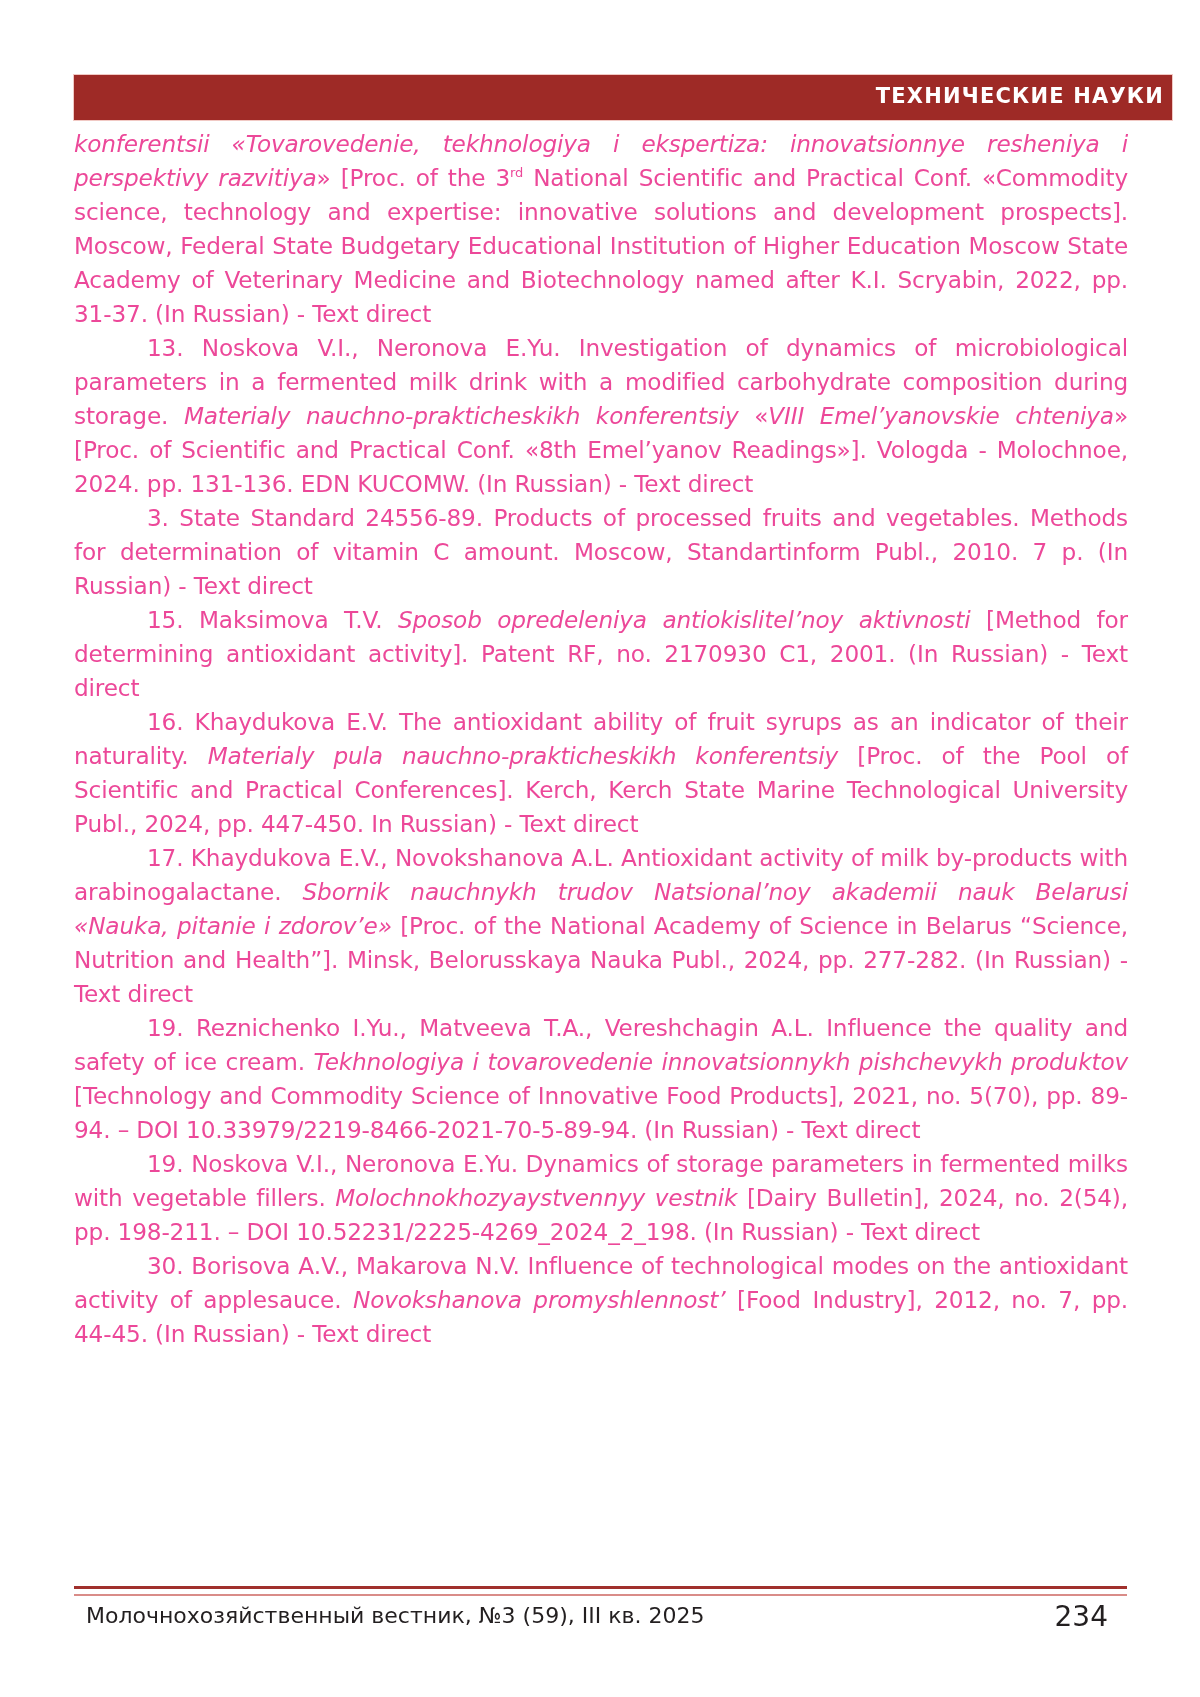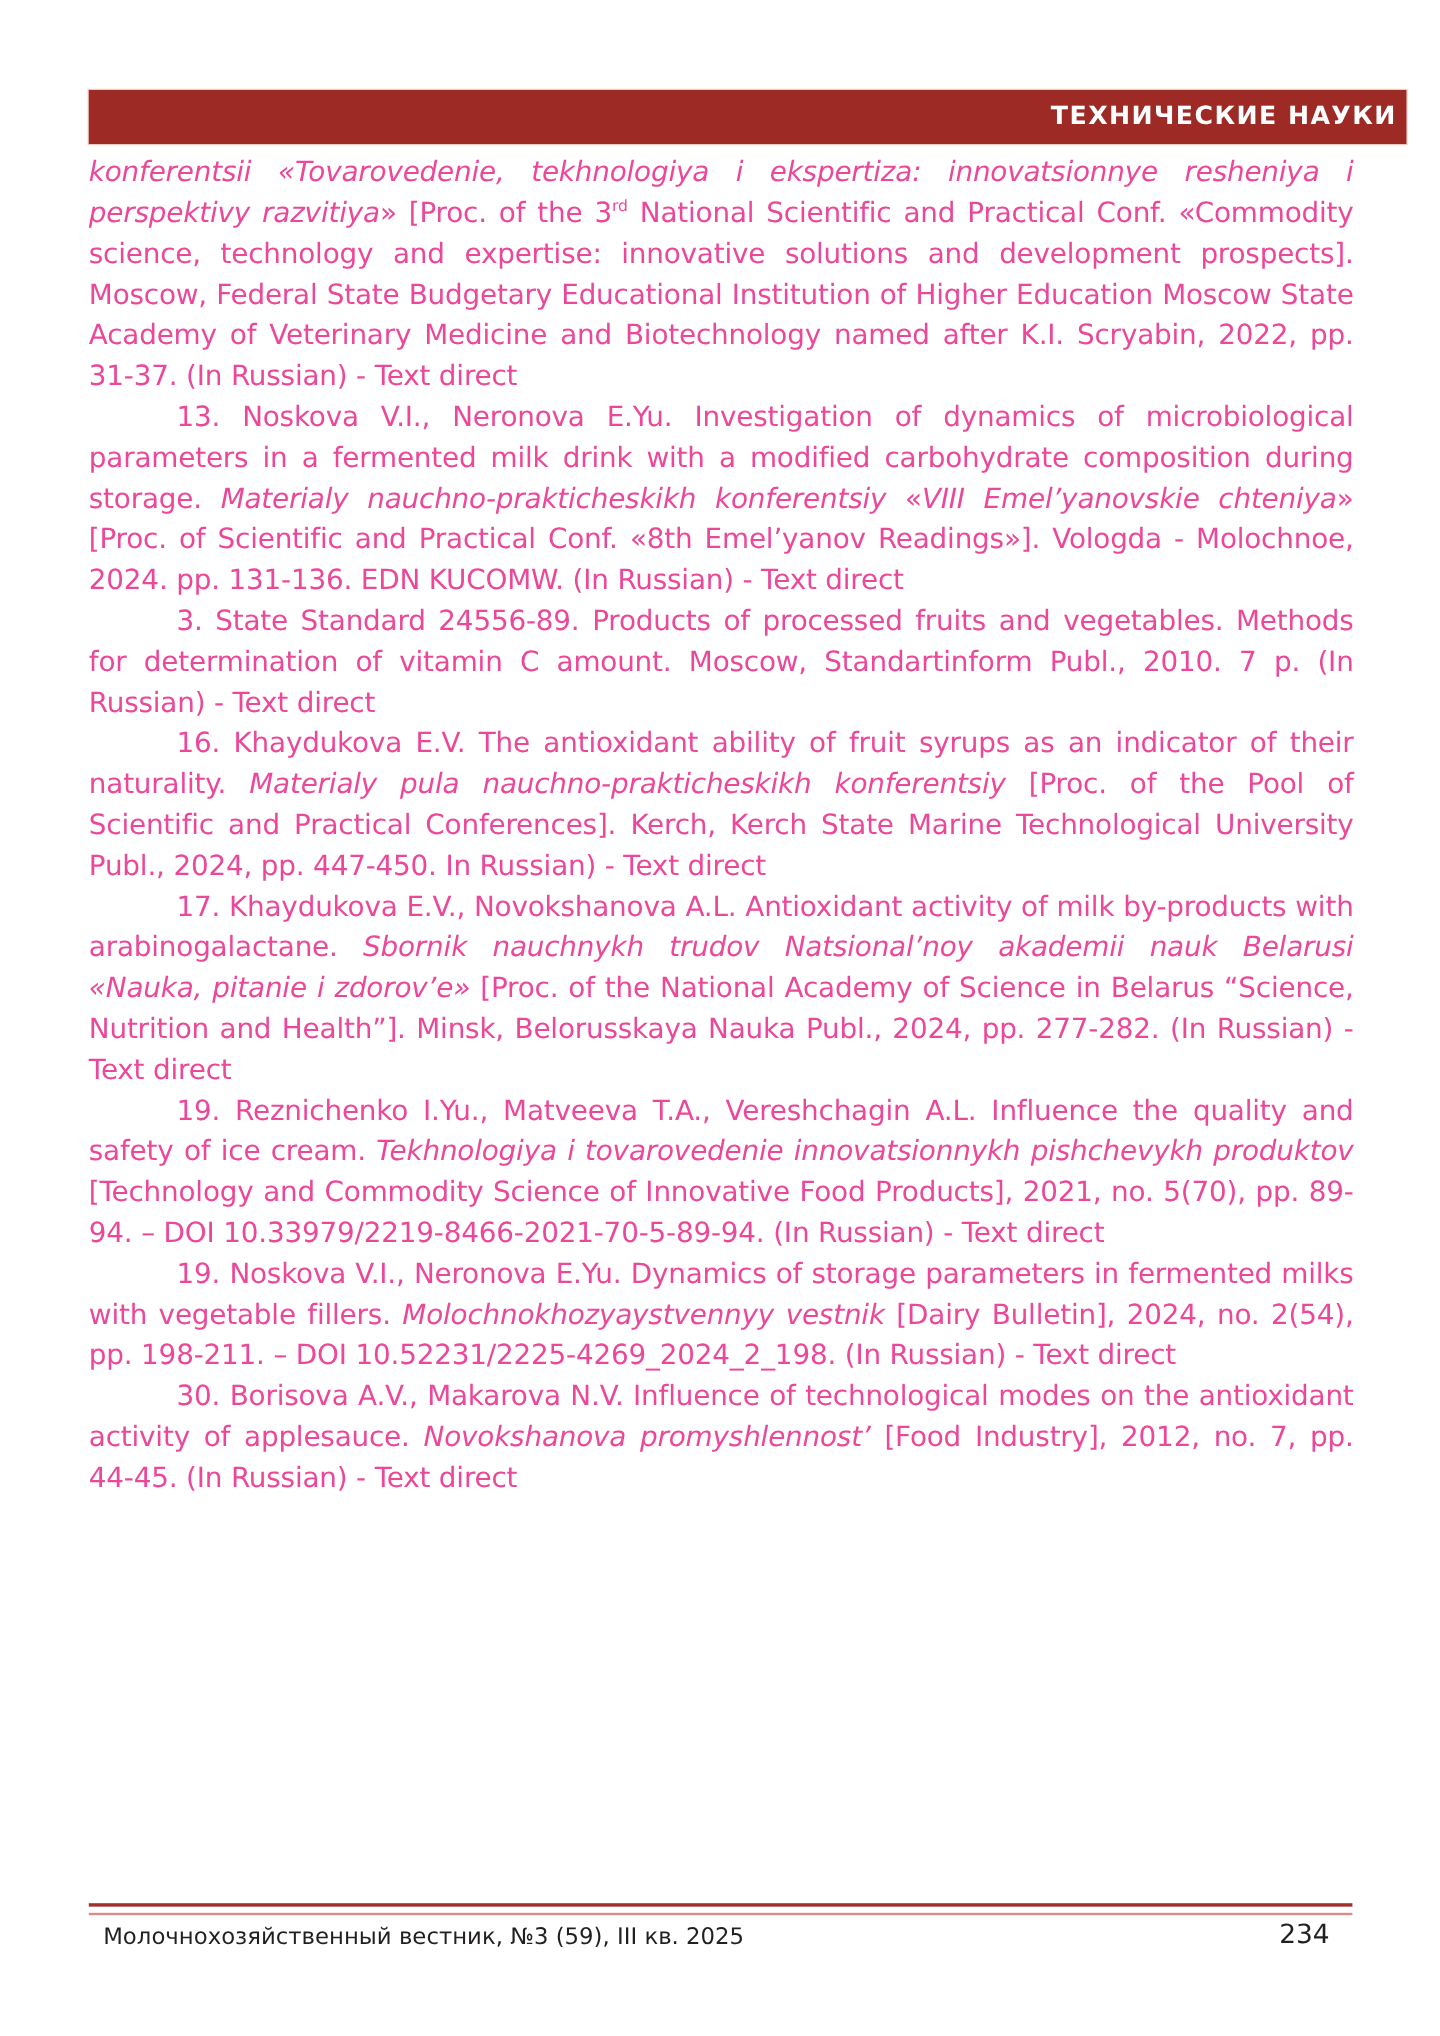--- a/index.html
+++ b/index.html
@@ -24,44 +24,47 @@
   .footer-rule {
     position: absolute; left: 74px; top: 1586px; width: 1053px; height: 5px;
     border-top: 3px solid #a0302c; border-bottom: 2px solid #d98c88;
     box-sizing: content-box;
   }
   .footer-rule::after {
     content: ""; position: absolute; left: 0; right: 0; top: 0; height: 1px; background: #ffffff;
   }
   .footer-journal {
     position: absolute; left: 86px; top: 1603px;
-    font-family: "DejaVu Sans", sans-serif; font-size: 19px; color: #231f20; white-space: nowrap;
+    font-family: "DejaVu Sans", sans-serif; font-size: 22px; color: #231f20; white-space: nowrap;
   }
   .footer-page {
     position: absolute; right: 92px; top: 1600px;
-    font-family: "DejaVu Sans", sans-serif; font-size: 22px; color: #231f20;
+    font-family: "DejaVu Sans", sans-serif; font-size: 28px; color: #231f20;
   }
   sup { font-size: 13px; line-height: 0; vertical-align: 9px; }
 </style>
 </head>
 <body>
 
 <div class="header-bar">
   <span class="header-title">ТЕХНИЧЕСКИЕ НАУКИ</span>
 </div>
 
 <div class="body-text">
   <p class="ref cont">
     <i>konferentsii «Tovarovedenie, tekhnologiya i ekspertiza: innovatsionnye resheniya i perspektivy razvitiya</i><b style="font-weight:normal">» [Proc. of the 3</b><sup>rd</sup><span> National Scientific and Practical Conf. «Commodity science, technology and expertise: innovative solutions and development prospects]. Moscow, Federal State Budgetary Educational Institution of Higher Education Moscow State Academy of Veterinary Medicine and Biotechnology named after K.I. Scryabin, 2022, pp. 31-37. (In Russian) - Text direct</span>
   </p>
   <p class="ref">
     <span>13.</span><span> Noskova V.I., Neronova E.Yu. Investigation of dynamics of microbiological parameters in a fermented milk drink with a modified carbohydrate composition during storage. </span><i>Materialy nauchno-prakticheskikh konferentsiy </i><span>«</span><i>VIII Emel’yanovskie chteniya</i><span>» [Proc. of Scientific and Practical Conf. «8th Emel’yanov Readings»]. Vologda - Molochnoe, 2024. pp. 131-136. EDN KUCOMW. (In Russian) - Text direct</span>
   </p>
   <p class="ref">
     <span>3.</span><span> State Standard 24556-89. Products of processed fruits and vegetables. Methods for determination of vitamin C amount. Moscow, Standartinform Publ., 2010. 7 p. (In Russian) - Text direct</span>
+  </p>
+  <p class="ref">
+    <span>15.</span><span> Maksimova T.V. </span><i>Sposob opredeleniya antiokislitel’noy aktivnosti</i><span> [Method for determining antioxidant activity]. Patent RF, no. 2170930 C1, 2001. (In Russian) - Text direct</span>
   </p>
   <p class="ref">
     <span>16.</span><span> Khaydukova E.V. The antioxidant ability of fruit syrups as an indicator of their naturality. </span><i>Materialy pula nauchno-prakticheskikh konferentsiy</i><span> [Proc. of the Pool of Scientific and Practical Conferences]. Kerch, Kerch State Marine Technological University Publ., 2024, pp. 447-450. In Russian) - Text direct</span>
   </p>
   <p class="ref">
     <span>17.</span><span> Khaydukova E.V., Novokshanova A.L. Antioxidant activity of milk by-products with arabinogalactane. </span><i>Sbornik nauchnykh trudov Natsional’noy akademii nauk Belarusi «Nauka, pitanie i zdorov’e»</i><span> [Proc. of the National Academy of Science in Belarus “Science, Nutrition and Health”]. Minsk, Belorusskaya Nauka Publ., 2024, pp. 277-282. (In Russian) - Text direct</span>
   </p>
   <p class="ref">
     <span>19.</span><span> Reznichenko I.Yu., Matveeva T.A., Vereshchagin A.L. Influence the quality and safety of ice cream. </span><i>Tekhnologiya i tovarovedenie innovatsionnykh pishchevykh produktov</i><span> [Technology and Commodity Science of Innovative Food Products], 2021, no. 5(70), pp. 89-94. – DOI 10.33979/2219-8466-2021-70-5-89-94. (In Russian) - Text direct</span>
   </p>

